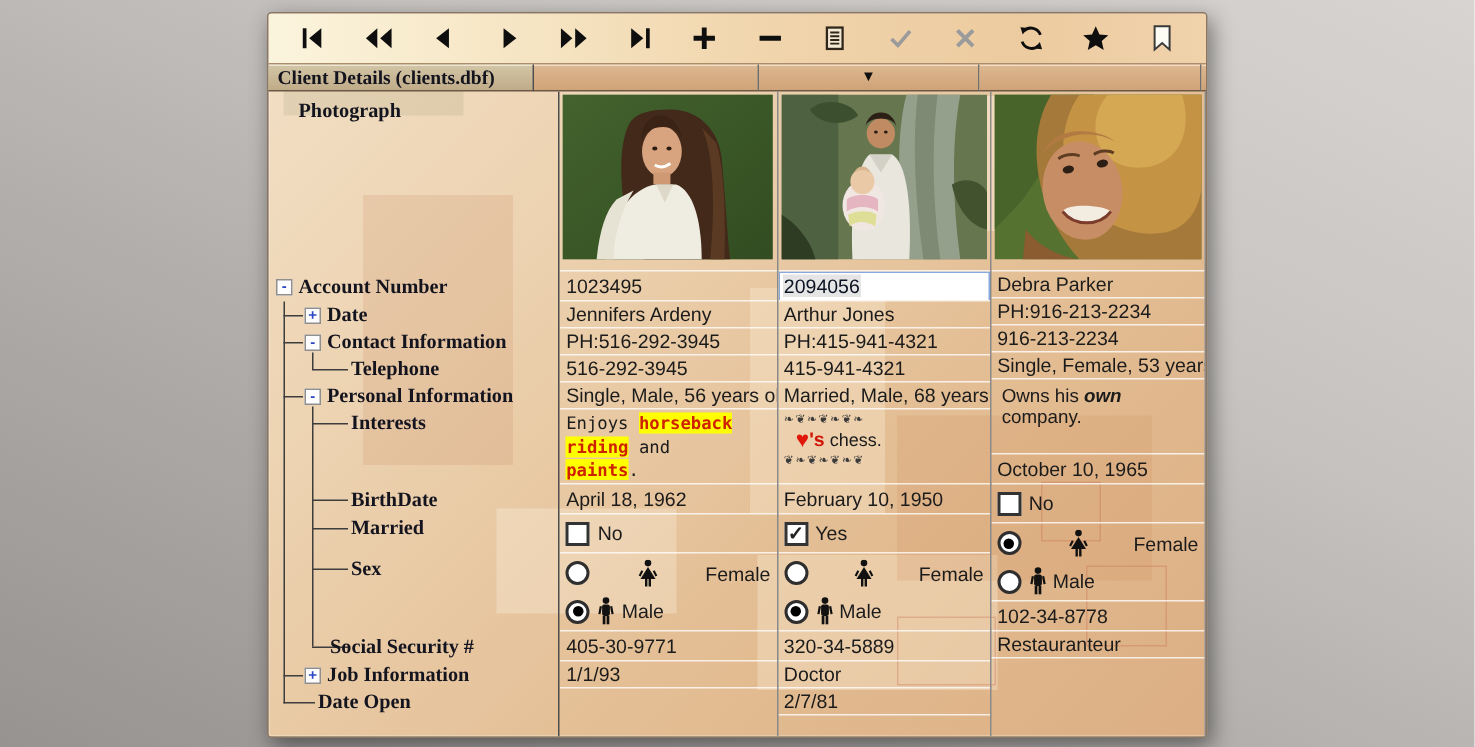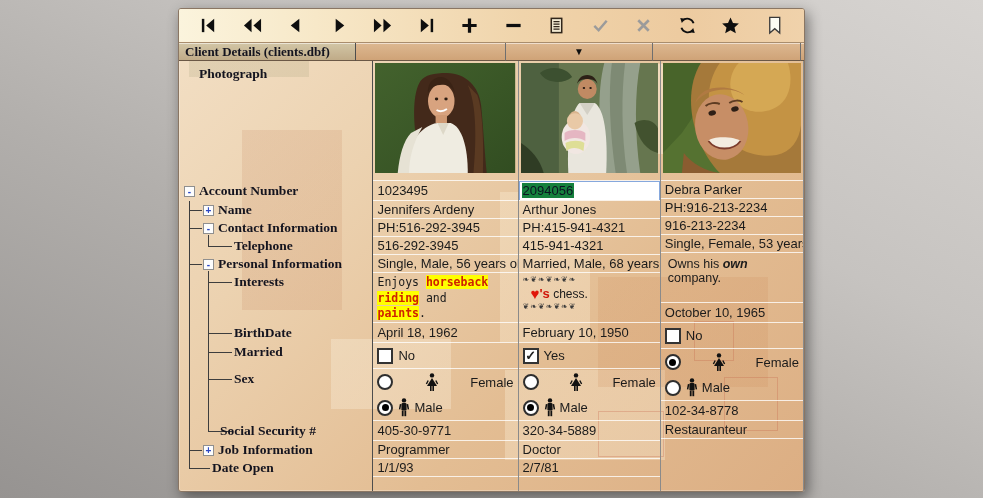--- a/index.html
+++ b/index.html
@@ -108,21 +108,21 @@
   .heart-s { color: #d01408; font-weight: bold; font-size: 13px; }
   .memo-3 { font-size: 12.5px; white-space: normal; padding-top: 2px; }
   .memo-3 .em { font-style: italic; font-weight: bold; }
 
   
   .acct-input {
     width: 100%; height: 20px; background: #ffffff; border: 1px solid #86a8dd;
     display: flex; align-items: center; padding-left: 2px;
     font-size: 13px;
   }
-  .acct-sel { background: #15803d; color: #0b1322; padding: 0 1px; }
+  .acct-sel { background: #e5e5e5; color: #0b1322; padding: 0 1px; }
 
   
   .chk {
     width: 16px; height: 16px; flex: 0 0 16px; background: #fff; border: 2px solid #333;
     margin-right: 5px; display: flex; align-items: center; justify-content: center;
     font-size: 13px; font-weight: bold; color: #222; cursor: pointer;
   }
   .chk .mark { display: none; line-height: 1; }
   .chk.on .mark { display: block; }
   .rad {
@@ -265,21 +265,21 @@
       <div class="tl" style="left:29px; top:291px; width:24px; height:1px;"></div>
       <div class="tl" style="left:29px; top:318px; width:24px; height:1px;"></div>
       <div class="tl" style="left:29px; top:370px; width:24px; height:1px;"></div>
 
       <div class="tree-item" style="top:122px; left:5px;">
         <span class="exp">-</span>
         <span>Account Number</span>
       </div>
       <div class="tree-item" style="top:141px; left:24px;">
         <span class="exp">+</span>
-        <span>Name</span>
+        <span>Date</span>
       </div>
       <div class="tree-item" style="top:159px; left:24px;">
         <span class="exp">-</span>
         <span>Contact Information</span>
       </div>
       <div class="tree-item" style="top:177px; left:55px;">
         <span>Telephone</span>
       </div>
       <div class="tree-item" style="top:195px; left:24px;">
         <span class="exp">-</span>
@@ -367,21 +367,20 @@
         <svg class="person" viewBox="0 0 14 19">
             <circle cx="7" cy="2.4" r="2.2" fill="#111"></circle>
             <rect x="4.4" y="5" width="5.2" height="7.6" rx="1.4" fill="#111"></rect>
             <path d="M3.6 6.2L2.6 11.4M10.4 6.2L11.4 11.4" stroke="#111" stroke-width="1.5"></path>
             <rect x="4.8" y="12.6" width="1.8" height="5.6" fill="#111"></rect>
             <rect x="7.4" y="12.6" width="1.8" height="5.6" fill="#111"></rect>
           </svg>
         <span>Male</span>
       </div>
       <div class="cell r-20">405-30-9771</div>
-      <div class="cell r-18">Programmer</div>
       <div class="cell r-18">1/1/93</div>
       <div class="cell r-fill nob"></div>
     </div>
 
     <div class="col col-2">
       <div class="cell r-photo photo-cell">
         <svg class="psvg" viewBox="0 0 145 110" preserveAspectRatio="none">
           <rect width="145" height="110" fill="#66764f"></rect>
           <path d="M0 0h40v110H0z" fill="#4e6140"></path>
           <path d="M88 0 C80 30 82 70 90 110 L126 110 C120 70 120 30 126 0z" fill="#95a08c"></path>

